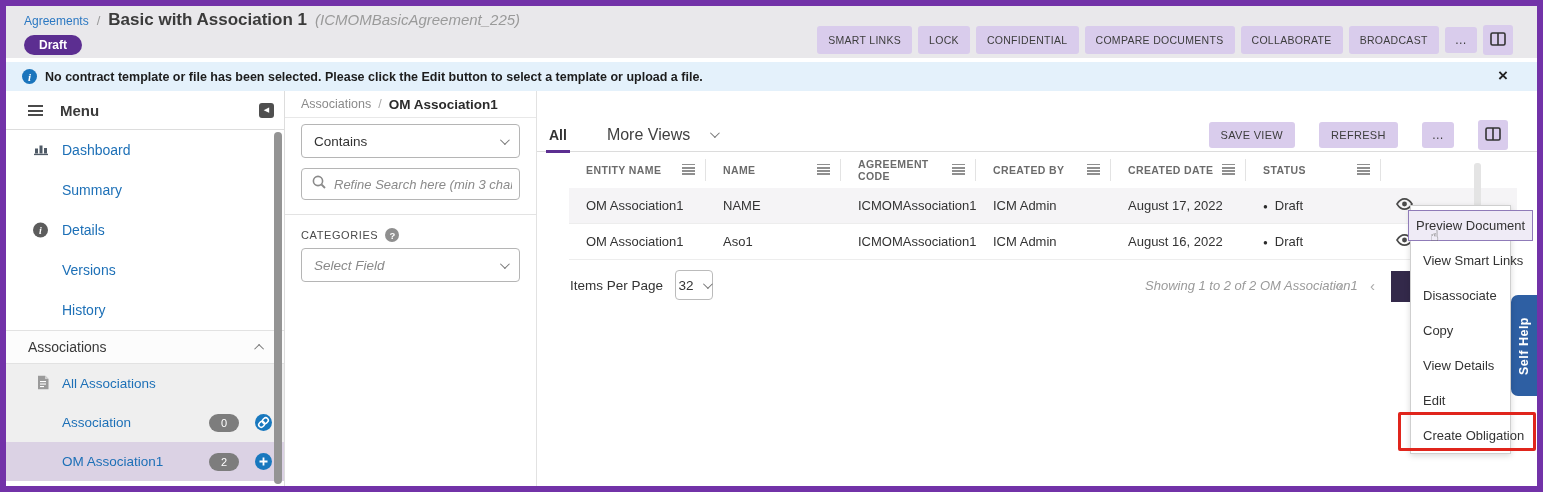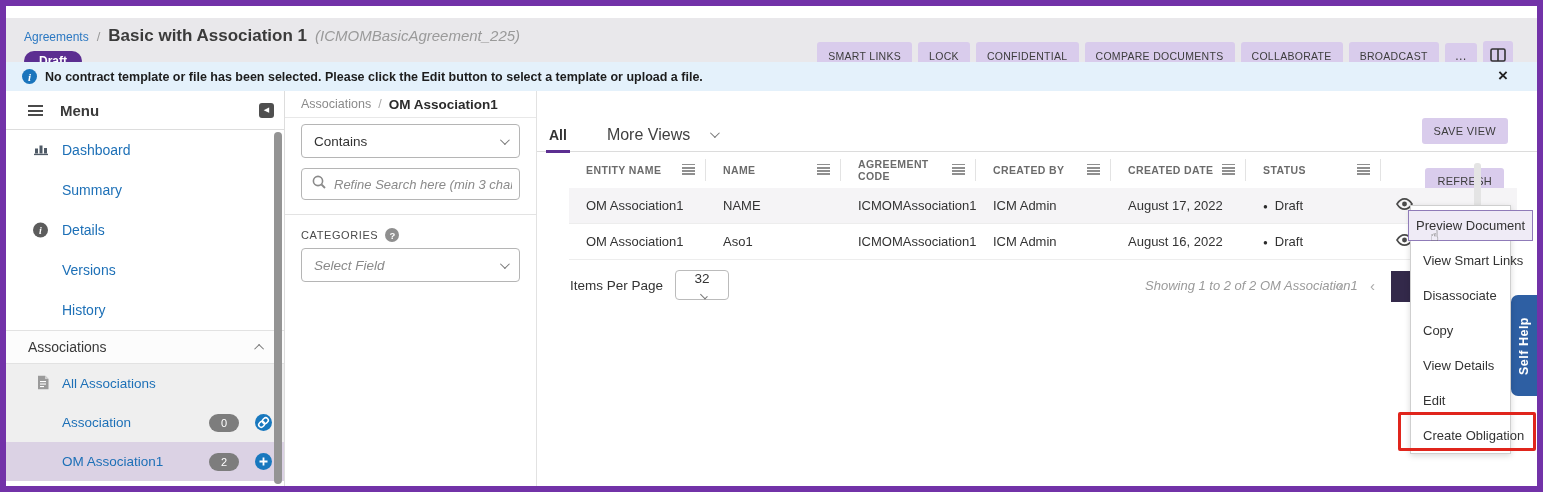--- a/index.html
+++ b/index.html
@@ -1,21 +1,21 @@
 <!DOCTYPE html>
 <html><head>
 <meta charset="utf-8">
 <style>
   * { margin:0; padding:0; box-sizing:border-box; }
   body { font-family:"Liberation Sans","DejaVu Sans",sans-serif; background:#fff; }
   .stage { position:relative; width:1543px; height:492px; background:#fff; overflow:hidden; }
   .frame-border { position:absolute; inset:0; border:6px solid #7232A8; z-index:100; pointer-events:none; }
 
   
-  .app-header { position:absolute; left:6px; top:18px; width:1531px; height:56px; background:#E9E8EB; }
+  .app-header { position:absolute; left:6px; top:2px; width:1531px; height:56px; background:#E9E8EB; }
   .crumbs { position:absolute; left:18px; top:8px; display:flex; align-items:baseline; gap:8px; white-space:nowrap; }
   .crumb-root { color:#2B78C2; font-size:12px; }
   .crumb-sep { color:#9a9a9a; font-size:13px; }
   .page-title { color:#3b3b3b; font-size:17px; font-weight:700; }
   .page-code { color:#9a9a9a; font-size:15px; font-style:italic; }
   .draft-pill { position:absolute; left:18px; top:33px; background:#5C2E91; color:#fff; font-size:12px; font-weight:600; padding:3px 15px; border-radius:11px; }
   .toolbar { position:absolute; right:24px; top:23px; display:flex; gap:6px; align-items:center; }
   .tbtn { background:#D9CCEC; color:#3d3d3d; font-size:10.5px; letter-spacing:.3px; padding:8px 11px; border:none; border-radius:3px; font-family:inherit; cursor:pointer; white-space:nowrap; }
   .tbtn.sq { padding:8px 10px; font-size:12px; line-height:10px; }
   .cols-icon-btn { background:#D9CCEC; border:none; border-radius:3px; padding:5px 7px; cursor:pointer; height:30px; }
@@ -69,37 +69,37 @@
   .cat-row { display:flex; align-items:center; gap:7px; margin:13px 16px 6px 16px; }
   .cat-label { font-size:11px; letter-spacing:.6px; color:#4a4a4a; }
   .help-circle { width:14px; height:14px; border-radius:50%; background:#8f8f8f; color:#fff; font-size:9.5px; font-weight:700; display:flex; align-items:center; justify-content:center; cursor:pointer; }
 
   
   .main { position:absolute; left:537px; top:91px; width:1000px; height:395px; background:#fff; }
   .tabs-row { position:absolute; left:0; right:0; top:27px; height:34px; border-bottom:1px solid #dcdcdc; display:flex; align-items:center; padding-left:9px; }
   .tab-all { font-size:14px; font-weight:600; color:#333; position:relative; padding:0 3px 10px 3px; top:5px; cursor:pointer; }
   .tab-all::after { content:""; position:absolute; left:0; right:0; bottom:0; height:3px; background:#5C2E91; }
   .more-views { margin-left:37px; font-size:16px; color:#404040; display:flex; align-items:center; gap:20px; cursor:pointer; }
-  .view-btns { position:absolute; right:29px; top:0; height:34px; display:flex; align-items:center; gap:24px;flex-direction:column; }
+  .view-btns { position:absolute; right:29px; top:0; height:34px; display:flex; align-items:center; gap:24px; }
   .vbtn { background:#D9CCEC; color:#3d3d3d; font-size:11px; letter-spacing:.3px; padding:7px 12px; border:none; border-radius:3px; font-family:inherit; cursor:pointer; }
 
   .grid-head { position:absolute; left:0; top:61px; height:36px; display:flex; align-items:center; }
   .gh-cell { height:22px; display:flex; align-items:center; justify-content:space-between; border-right:1px solid #e3e3e3; padding:0 10px 0 17px; }
   .gh-cell span { font-size:10.5px; font-weight:600; letter-spacing:.4px; color:#6b6b6b; }
   .col-lines { width:13px; height:12px; background:repeating-linear-gradient(to bottom,#8f8f8f 0 1.5px,transparent 1.5px 3.1px); flex:none; margin-left:6px; }
   .grid-row { position:absolute; left:32px; height:36px; display:flex; align-items:center; border-bottom:1px solid #ededed; }
   .grid-row.odd { background:#F5F4F6; }
   .gr-cell { font-size:13px; color:#333; padding-left:17px; white-space:nowrap; overflow:hidden; }
   .status-dot { font-size:8px; color:#2b2b2b; margin-right:7px; vertical-align:1px; }
   .actions-cell { display:flex; align-items:center; gap:13px; padding-left:14px; }
   .dots { color:#777; font-size:15px; font-weight:700; letter-spacing:1px; }
 
   .pager-row { position:absolute; left:0; right:0; top:177px; height:34px; display:flex; align-items:center; padding-left:33px; }
   .ipp-label { font-size:13.5px; color:#333; }
-  .ipp-select { margin-left:12px; width:54px; height:30px; border:1px solid #bbb; border-radius:4px; display:flex; align-items:center; justify-content:center; gap:9px; font-size:13.5px; color:#333; cursor:pointer;flex-direction:column; }
+  .ipp-select { margin-left:12px; width:38px; height:30px; border:1px solid #bbb; border-radius:4px; display:flex; align-items:center; justify-content:center; gap:9px; font-size:13.5px; color:#333; cursor:pointer; }
   .showing { position:absolute; left:608px; width:190px; text-align:right; font-size:13px; font-style:italic; color:#9a9a9a; white-space:nowrap; }
   .pg-arrow { position:absolute; font-size:15px; color:#a9a9a9; cursor:pointer; }
   .main-scroll-thumb { position:absolute; left:937px; top:72px; width:7px; height:44px; background:#e4e4e4; border-radius:3px; }
 
   
   .page-square { position:absolute; left:1391px; top:271px; width:26px; height:31px; background:#33294A; z-index:5; }
   .self-help { position:absolute; left:1511px; top:295px; width:26px; height:101px; background:#2E5FA3; border-radius:7px 0 0 7px; z-index:10; display:flex; align-items:center; justify-content:center; cursor:pointer; }
   .self-help span { writing-mode:vertical-rl; transform:rotate(180deg); color:#fff; font-size:12.5px; font-weight:700; letter-spacing:.5px; }
   .ctx-menu { position:absolute; left:1410px; top:205px; width:101px; height:249px; background:#fff; border:1px solid #cfcfcf; box-shadow:0 2px 6px rgba(0,0,0,.15); z-index:40; padding-top:37px; }
   .ctx-item { height:35px; display:flex; align-items:center; padding-left:12px; font-size:13px; color:#333; white-space:nowrap; cursor:pointer; }

